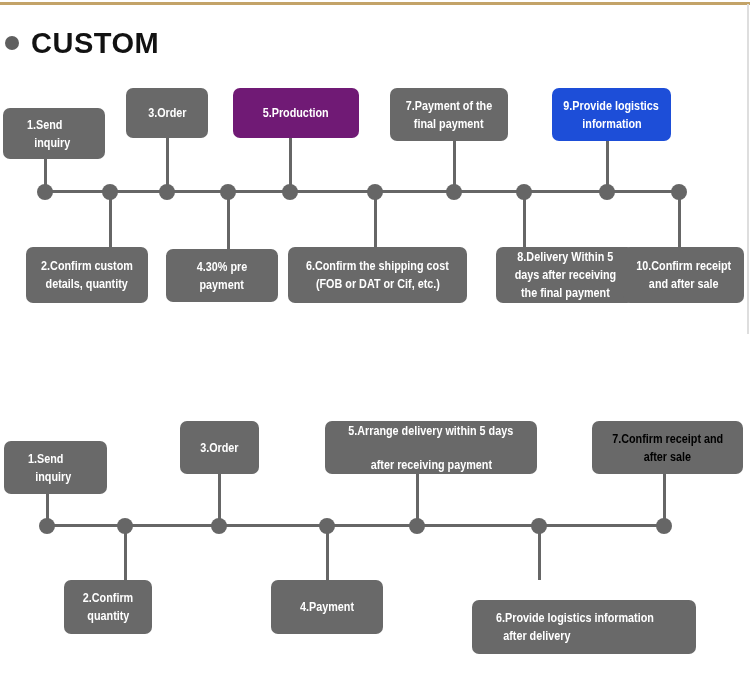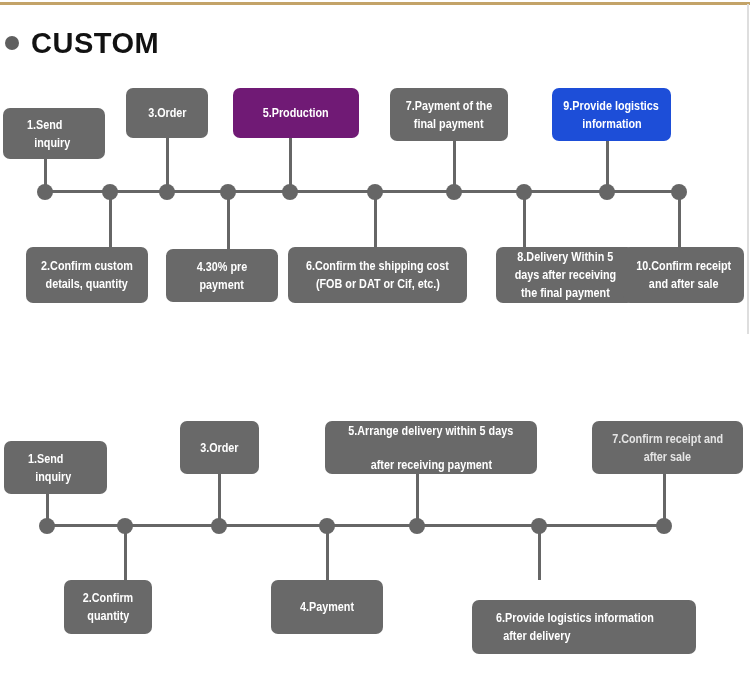--- a/index.html
+++ b/index.html
@@ -131,18 +131,18 @@
         <div class="line">after receiving payment</div>
       </div>
       <div class="v-line" style="left: 537.5px; top: 526px; width: 3px; height: 54px; background: rgb(102, 102, 102);"></div>
       <div class="dot" style="left: 531px; top: 517.5px; background: rgb(102, 102, 102);"></div>
       <div class="box left" style="left: 472px; top: 580px; width: 200px; height: 54px; background: rgb(105, 105, 105); color: rgb(255, 255, 255);">
         <div class="line">6.Provide logistics information</div>
         <div class="line">after delivery</div>
       </div>
       <div class="v-line" style="left: 662.5px; top: 474px; width: 3px; height: 51px; background: rgb(102, 102, 102);"></div>
       <div class="dot" style="left: 656px; top: 517.5px; background: rgb(102, 102, 102);"></div>
-      <div class="box center" style="left: 592px; top: 421px; width: 151px; height: 53px; background: rgb(105, 105, 105); color: #e5e5e5;">
+      <div class="box center" style="left: 592px; top: 421px; width: 151px; height: 53px; background: rgb(105, 105, 105); color: #000000;">
         <div class="line">7.Confirm receipt and</div>
         <div class="line">after sale</div>
       </div>
     </div>
 </div>
 
 </body></html>

